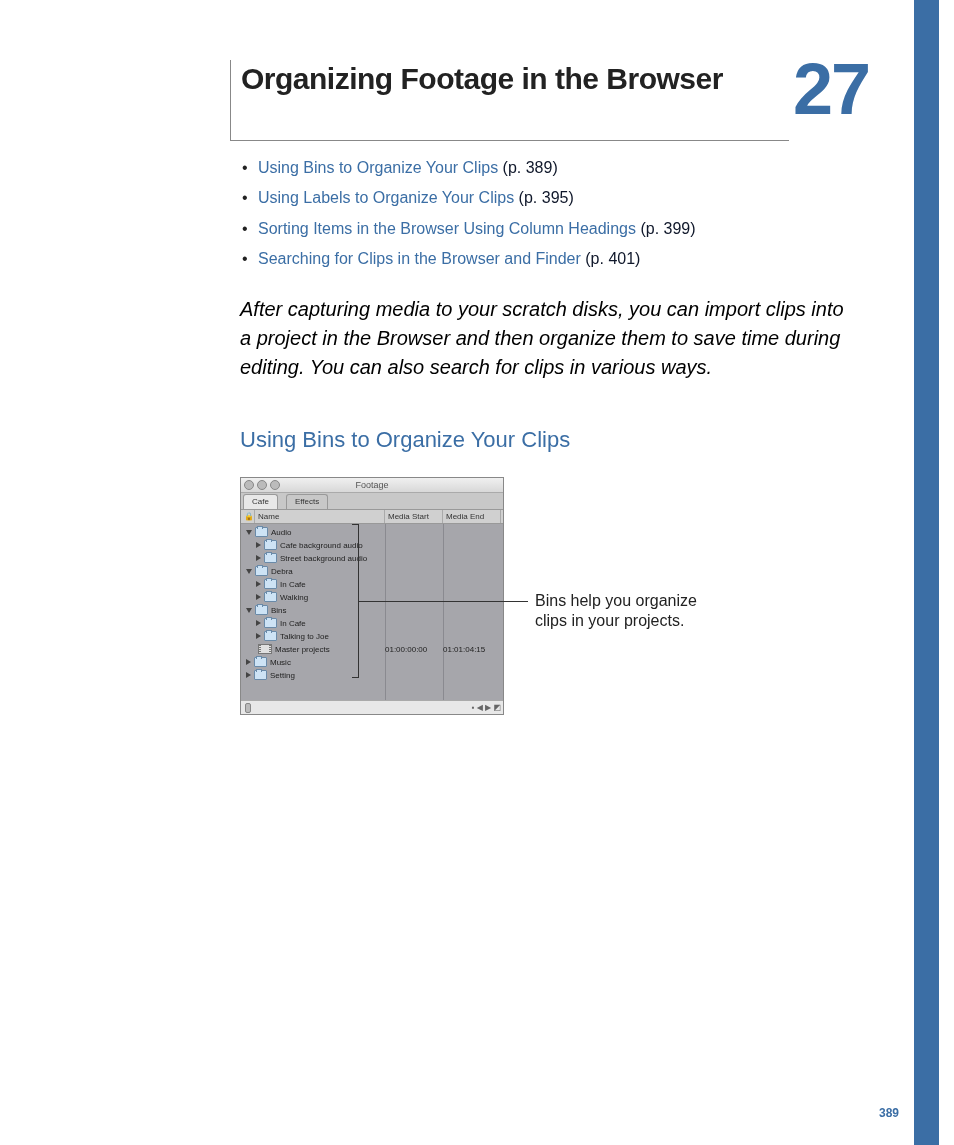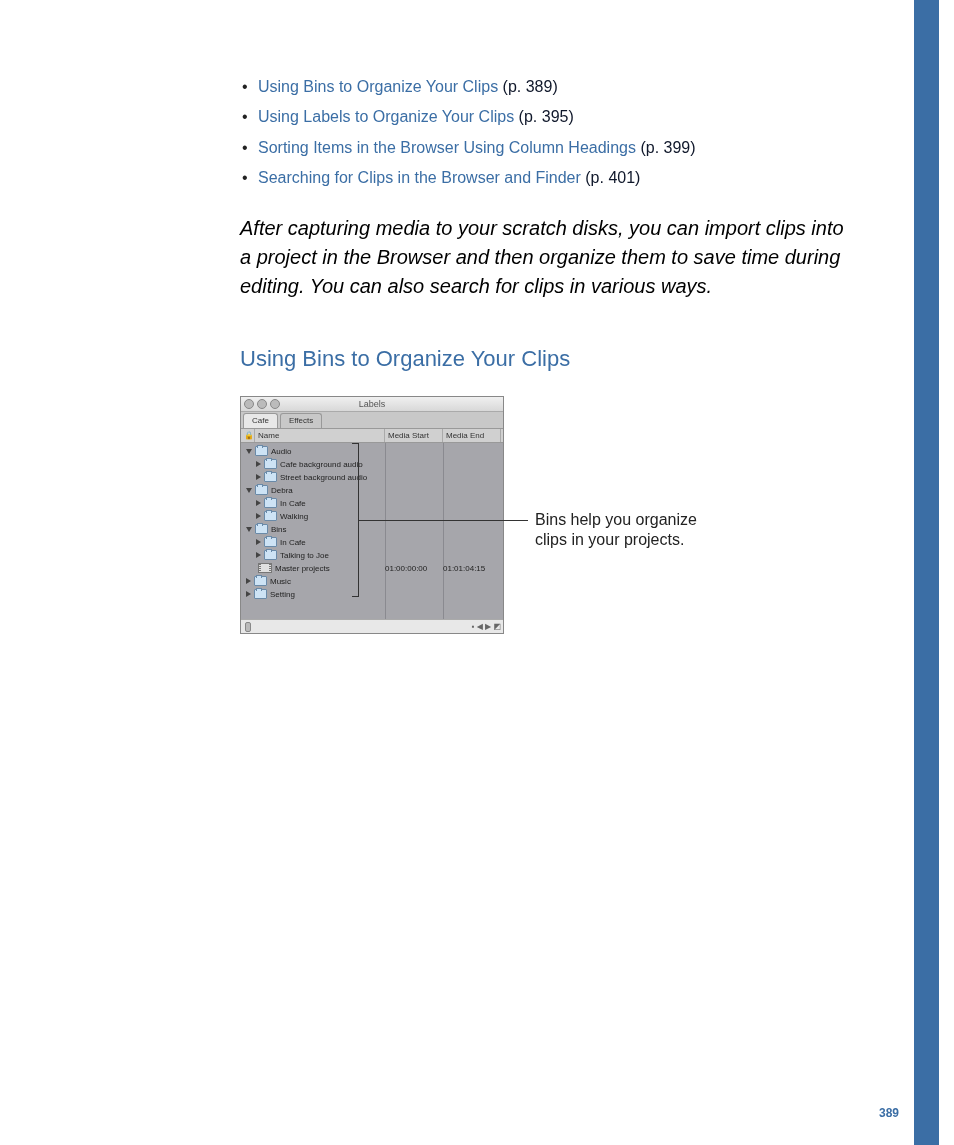--- a/index.html
+++ b/index.html
@@ -130,20 +130,21 @@
     background: #bbb;
     border: 0.5px solid #888;
     display: inline-block;
   }
   .tab-row {
     height: 16px;
     background: #c8c8c8;
     border-bottom: 1px solid #999;
     display: flex;
     align-items: flex-end;
+    gap: 6px;
   }
   .tab {
     height: 14px;
     padding: 0 8px;
     font-size: 8px;
     line-height: 14px;
     border: 1px solid #999;
     border-bottom: none;
     border-top-left-radius: 3px;
     border-top-right-radius: 3px;
@@ -301,20 +302,24 @@
     border-left:1px solid #8a8a90;
   }
 </style>
 </head>
 <body>
 
 <div class="blue-bar"></div>
 
 <div class="content">
 
+  <div class="chapter-header">
+    <div class="chapter-title">Organizing Footage in the Browser</div>
+    <div class="chapter-number">27</div>
+  </div>
 
 
   <ul class="toc-list">
     <li>
       <span class="toc-link">Using Bins to Organize Your Clips</span>
       <span class="toc-page">(p. 389)</span>
     </li>
     <li>
       <span class="toc-link">Using Labels to Organize Your Clips</span>
       <span class="toc-page">(p. 395)</span>
@@ -335,21 +340,21 @@
 
   <div class="figure-area">
 
     <div class="browser-window">
       <div class="browser-titlebar">
         <div class="traffic-lights">
           <span></span>
           <span></span>
           <span></span>
         </div>
-        <span>Labels</span>
+        <span>Footage</span>
       </div>
       <div class="tab-row">
         <div class="tab">Cafe</div>
         <div class="tab inactive">Effects</div>
       </div>
       <div class="col-header">
         <div class="col-lock">🔒</div>
         <div class="col-name">Name</div>
         <div class="col-ms">Media Start</div>
         <div class="col-me">Media End</div>

